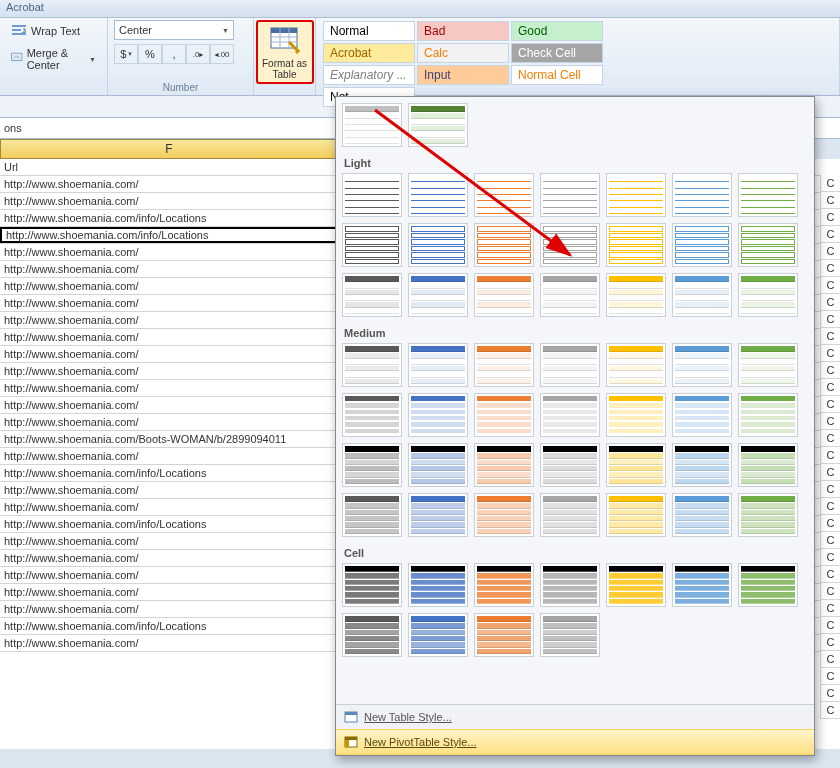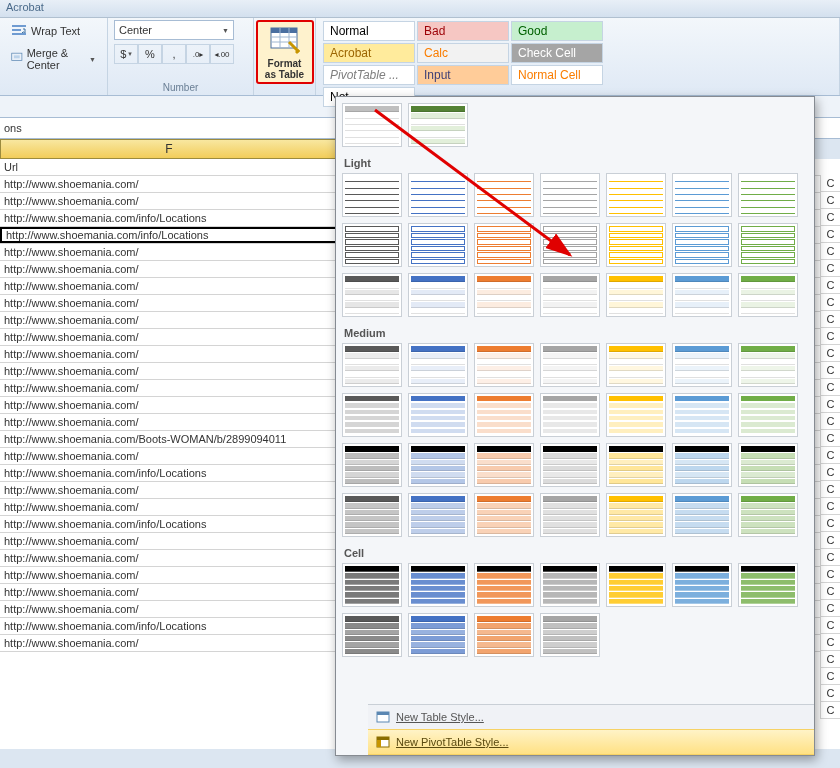--- a/index.html
+++ b/index.html
@@ -10,21 +10,21 @@
 .ribbon { background: linear-gradient(#f3f7fb,#dfe9f5); border-bottom: 1px solid #a7bcd4; height: 78px; display: flex; }
 .rgroup { border-right: 1px solid #c5d4e3; padding: 2px 6px 0 6px; display: flex; flex-direction: column; justify-content: space-between; }
 .rgroup-top { display:flex; gap:2px; flex-wrap:wrap; }
 .rgroup-label { text-align:center; font-size:10px; color:#6a7f95; padding-bottom:2px; }
 .rbtn { display:flex; align-items:center; gap:4px; padding:2px 4px; border:1px solid transparent; border-radius:2px; cursor:pointer; }
 .ricon { width:16px; height:16px; display:inline-block; }
 .dropdown-arrow { font-size:7px; color:#555; margin-left:2px; }
 
 .bigbtn { display:flex; flex-direction:column; align-items:center; justify-content:center; padding:2px 4px; border:1px solid transparent; border-radius:3px; cursor:pointer; width:58px; height:64px; }
 .bigbtn .bigicon { width:32px; height:32px; margin-bottom:2px; }
-.bigbtn.highlight { border:2px solid #e00000; background:#fef2cd;font-weight:bold; }
+.bigbtn.highlight { border:2px solid #e00000; background:#fef2cd; }
 
 .number-box { width:120px; height:20px; border:1px solid #a7bcd4; background:#fff; display:flex; align-items:center; padding:0 4px; font-size:11px; }
 .number-btns { display:flex; gap:0; margin-top:2px; }
 .nb { width:24px; height:20px; border:1px solid #c5d4e3; display:flex; align-items:center; justify-content:center; font-size:11px; cursor:pointer; }
 
 .style-cell { width:92px; height:20px; border:1px solid #c5d4e3; display:flex; align-items:center; padding:0 6px; font-size:12px; margin:1px; cursor:pointer; }
 .styles-grid { display:flex; flex-wrap:wrap; width:300px; }
 
 .formula-strip { height:22px; background:#eef3f9; border-bottom:1px solid #a7bcd4; }
 .name-area { height:21px; background:#fff; border-bottom:1px solid #a7bcd4; padding:2px 4px; font-size:11px; display:flex; align-items:center;}
@@ -36,21 +36,21 @@
 .cell { padding:0 4px; font-size:11px; line-height:17px; white-space:nowrap; overflow:hidden; border-right:1px solid #d4d4d4; }
 .cell.selected { border:2px solid #000; line-height:13px; }
 
 .gallery { position:absolute; left:335px; top:96px; width:480px; height:660px; background:#f4f6f9; border:1px solid #868b92; box-shadow:2px 4px 10px rgba(0,0,0,0.35); display:flex; flex-direction:column; }
 .gallery-scroll { overflow-y:auto; flex:1; padding:4px 2px 4px 6px; }
 .gallery-cat { font-size:11px; font-weight:bold; color:#555; padding:4px 2px 2px 2px; }
 .gallery-grid { display:flex; flex-wrap:wrap; gap:6px; padding:2px 0 6px 0; }
 .swatch { width:60px; height:44px; border:1px solid #c9cfd6; background:#fff; cursor:pointer; padding:2px; display:flex; flex-direction:column; gap:1px; }
 .sw-row { flex:1; border-bottom:1px solid rgba(0,0,0,0.12); }
 .sw-hdr  { flex:1.2; }
-.gallery-footer { border-top:1px solid #c9cfd6; background:#f0f2f6;margin-left:32px; }
+.gallery-footer { border-top:1px solid #c9cfd6; background:#f0f2f6; }
 .gf-item { padding:5px 8px; display:flex; align-items:center; gap:6px; font-size:11px; color:#555; text-decoration:underline; cursor:pointer; }
 .gf-item.hover { background:linear-gradient(#fff3c7,#ffe184); color:#5a4a10; border-top:1px solid #f6d265; border-bottom:1px solid #f6d265; }
 .gf-icon { width:14px; height:14px; }
 
 .right-strip { position:absolute; right:0; top:175px; width:20px; }
 .right-strip .rc { height:17px; border-bottom:1px solid #d4d4d4; border-left:1px solid #d4d4d4; background:#fff; text-align:center; font-size:11px; line-height:17px; }
 
 .arrow-svg { position:absolute; left:350px; top:100px; pointer-events:none; }
 
 ::-webkit-scrollbar { width:16px; }
@@ -137,21 +137,21 @@
   </div>
 
   <div class="rgroup" style="flex:1">
     <div class="styles-grid" id="styles-grid">
         <div class="style-cell" style="background: rgb(255, 255, 255); color: rgb(0, 0, 0);">Normal</div>
         <div class="style-cell" style="background: rgb(246, 199, 195); color: rgb(156, 0, 6);">Bad</div>
         <div class="style-cell" style="background: rgb(198, 239, 206); color: rgb(0, 97, 0);">Good</div>
         <div class="style-cell" style="background: rgb(255, 235, 156); color: rgb(156, 101, 0);">Acrobat</div>
         <div class="style-cell" style="background: rgb(242, 242, 242); color: rgb(250, 125, 0);">Calc</div>
         <div class="style-cell" style="background: rgb(165, 165, 165); color: rgb(255, 255, 255);">Check Cell</div>
-        <div class="style-cell" style="background: rgb(255, 255, 255); color: rgb(127, 127, 127); font-style: italic;">PivotTable ...</div>
+        <div class="style-cell" style="background: rgb(255, 255, 255); color: rgb(127, 127, 127); font-style: italic;">Explanatory ...</div>
         <div class="style-cell" style="background: rgb(255, 204, 153); color: rgb(63, 63, 118);">Input</div>
         <div class="style-cell" style="background: rgb(255, 255, 255); color: rgb(250, 125, 0);">Normal Cell</div>
         <div class="style-cell" style="background: rgb(255, 255, 255); color: rgb(0, 0, 0);">Not</div>
       </div>
   </div>
 </div>
 
 <div class="formula-strip"></div>
 <div class="name-area">
   <span>ons</span>

